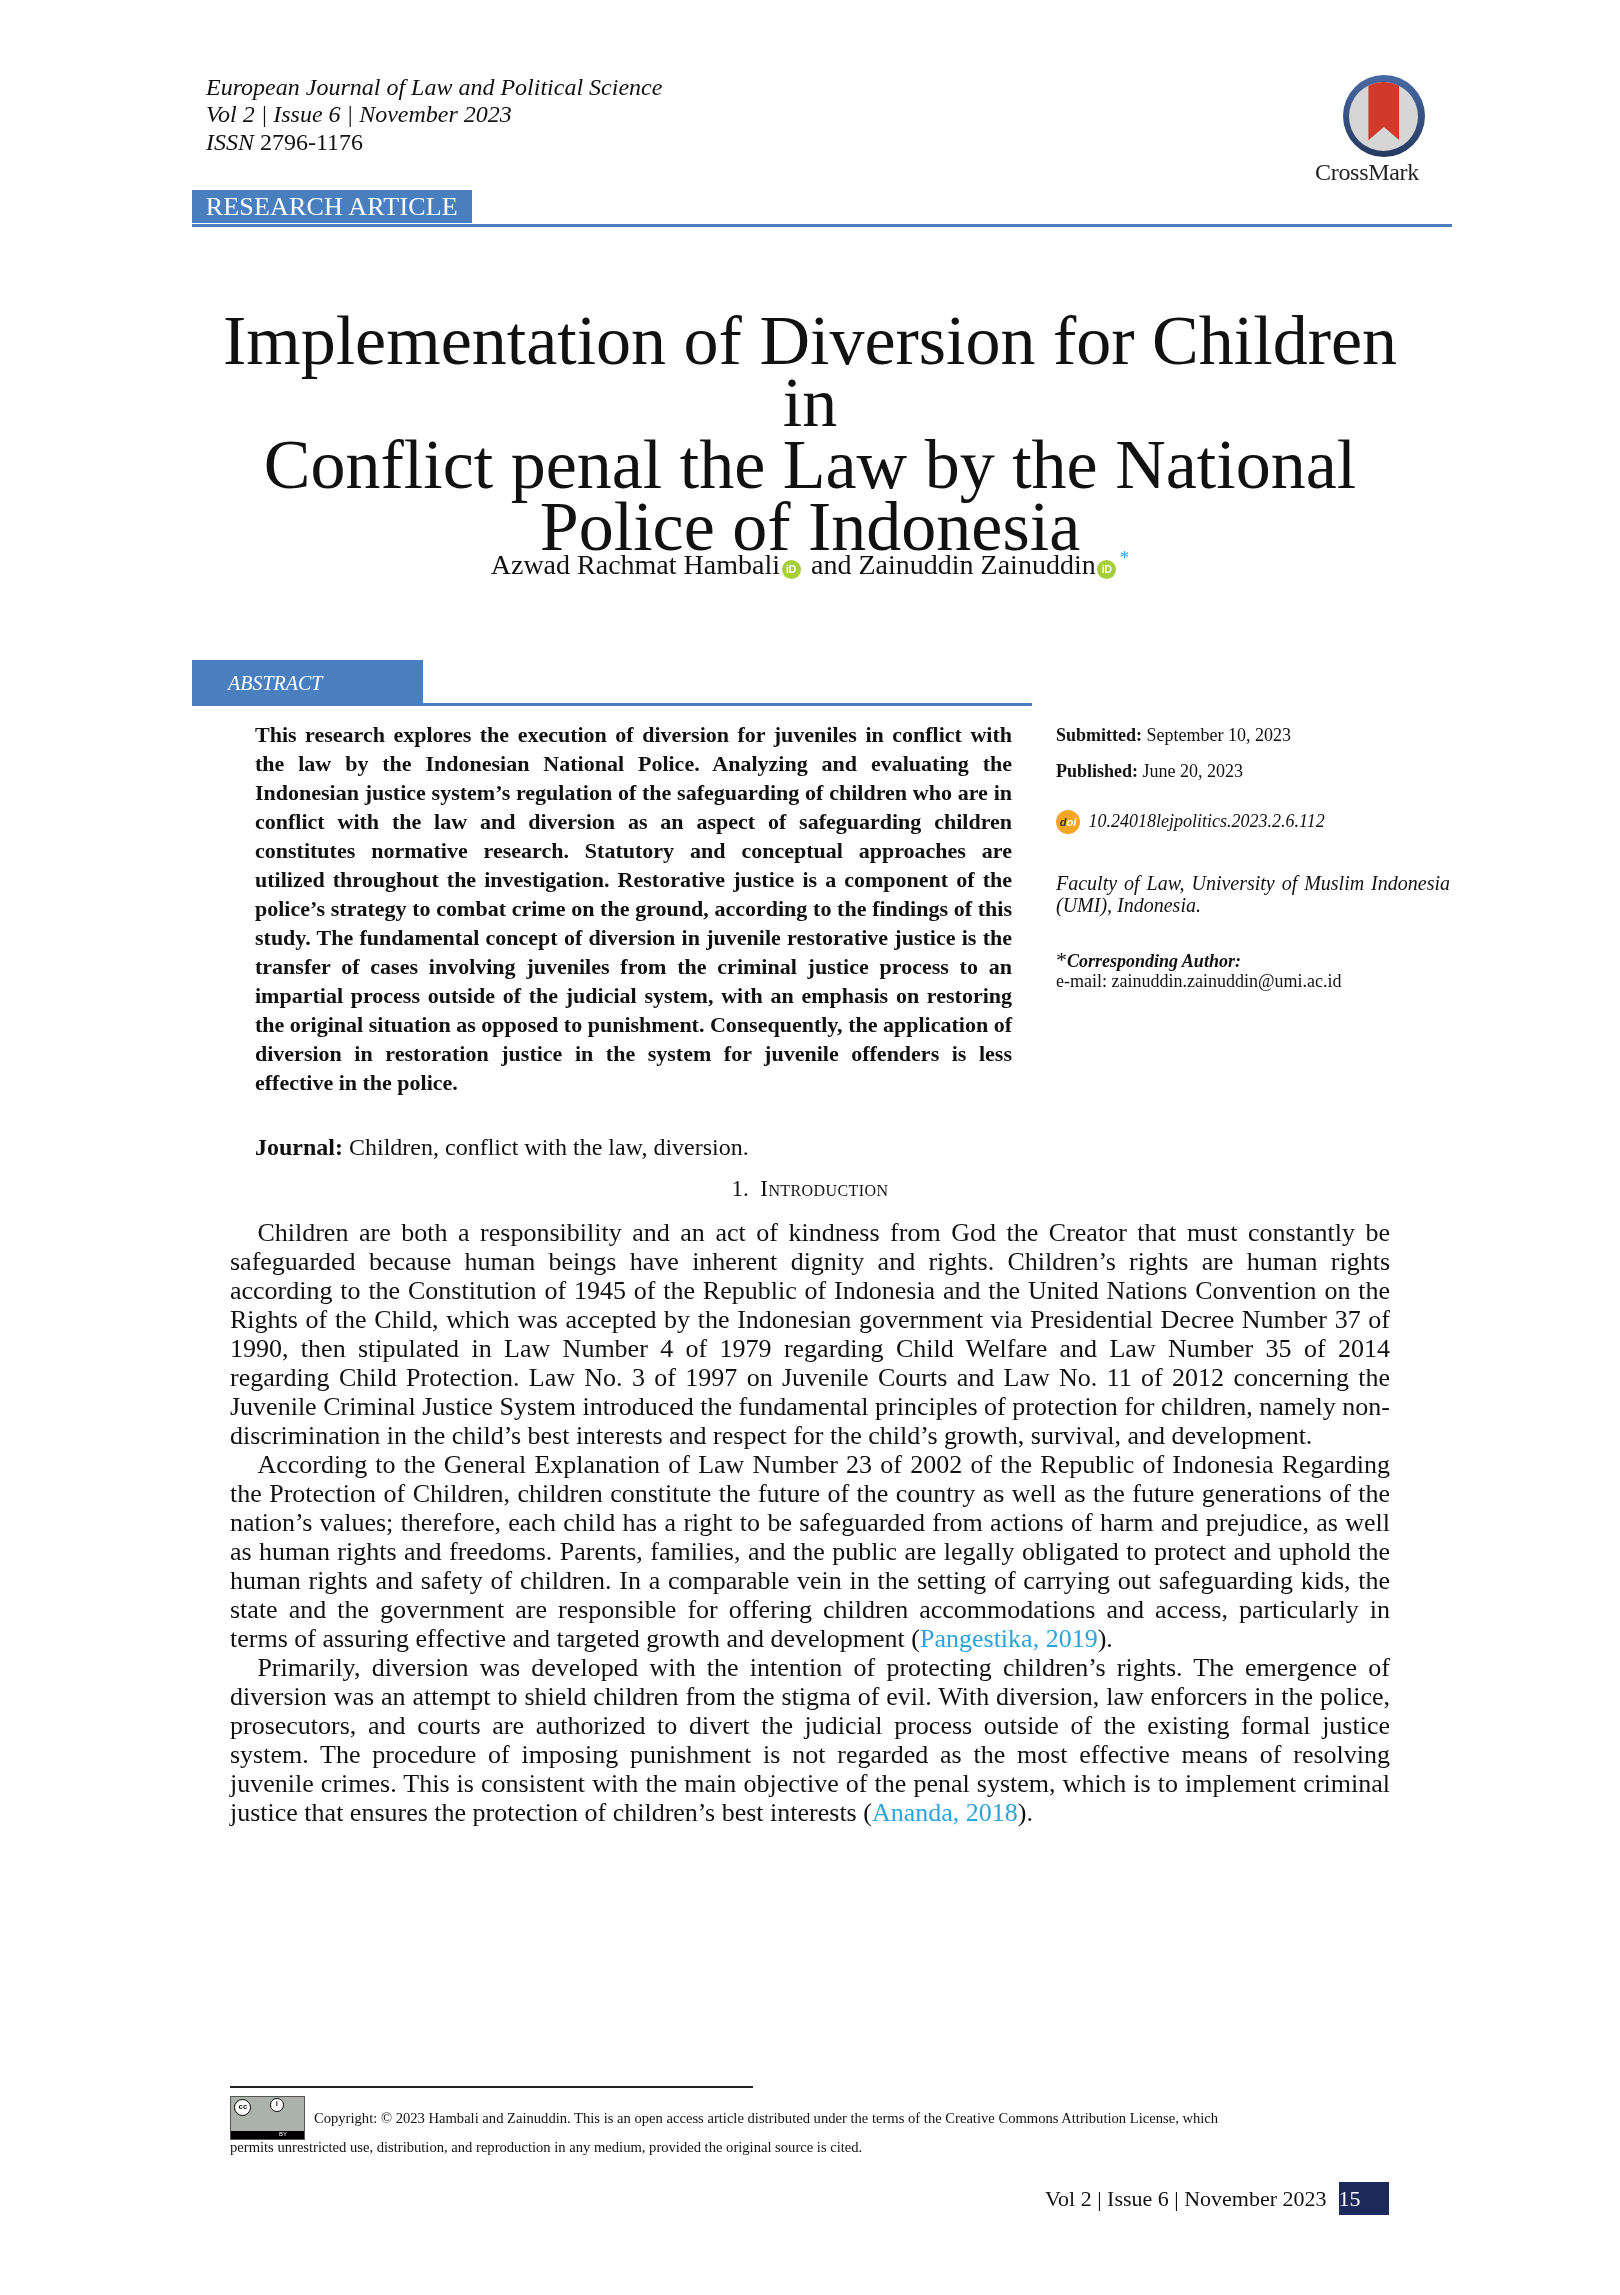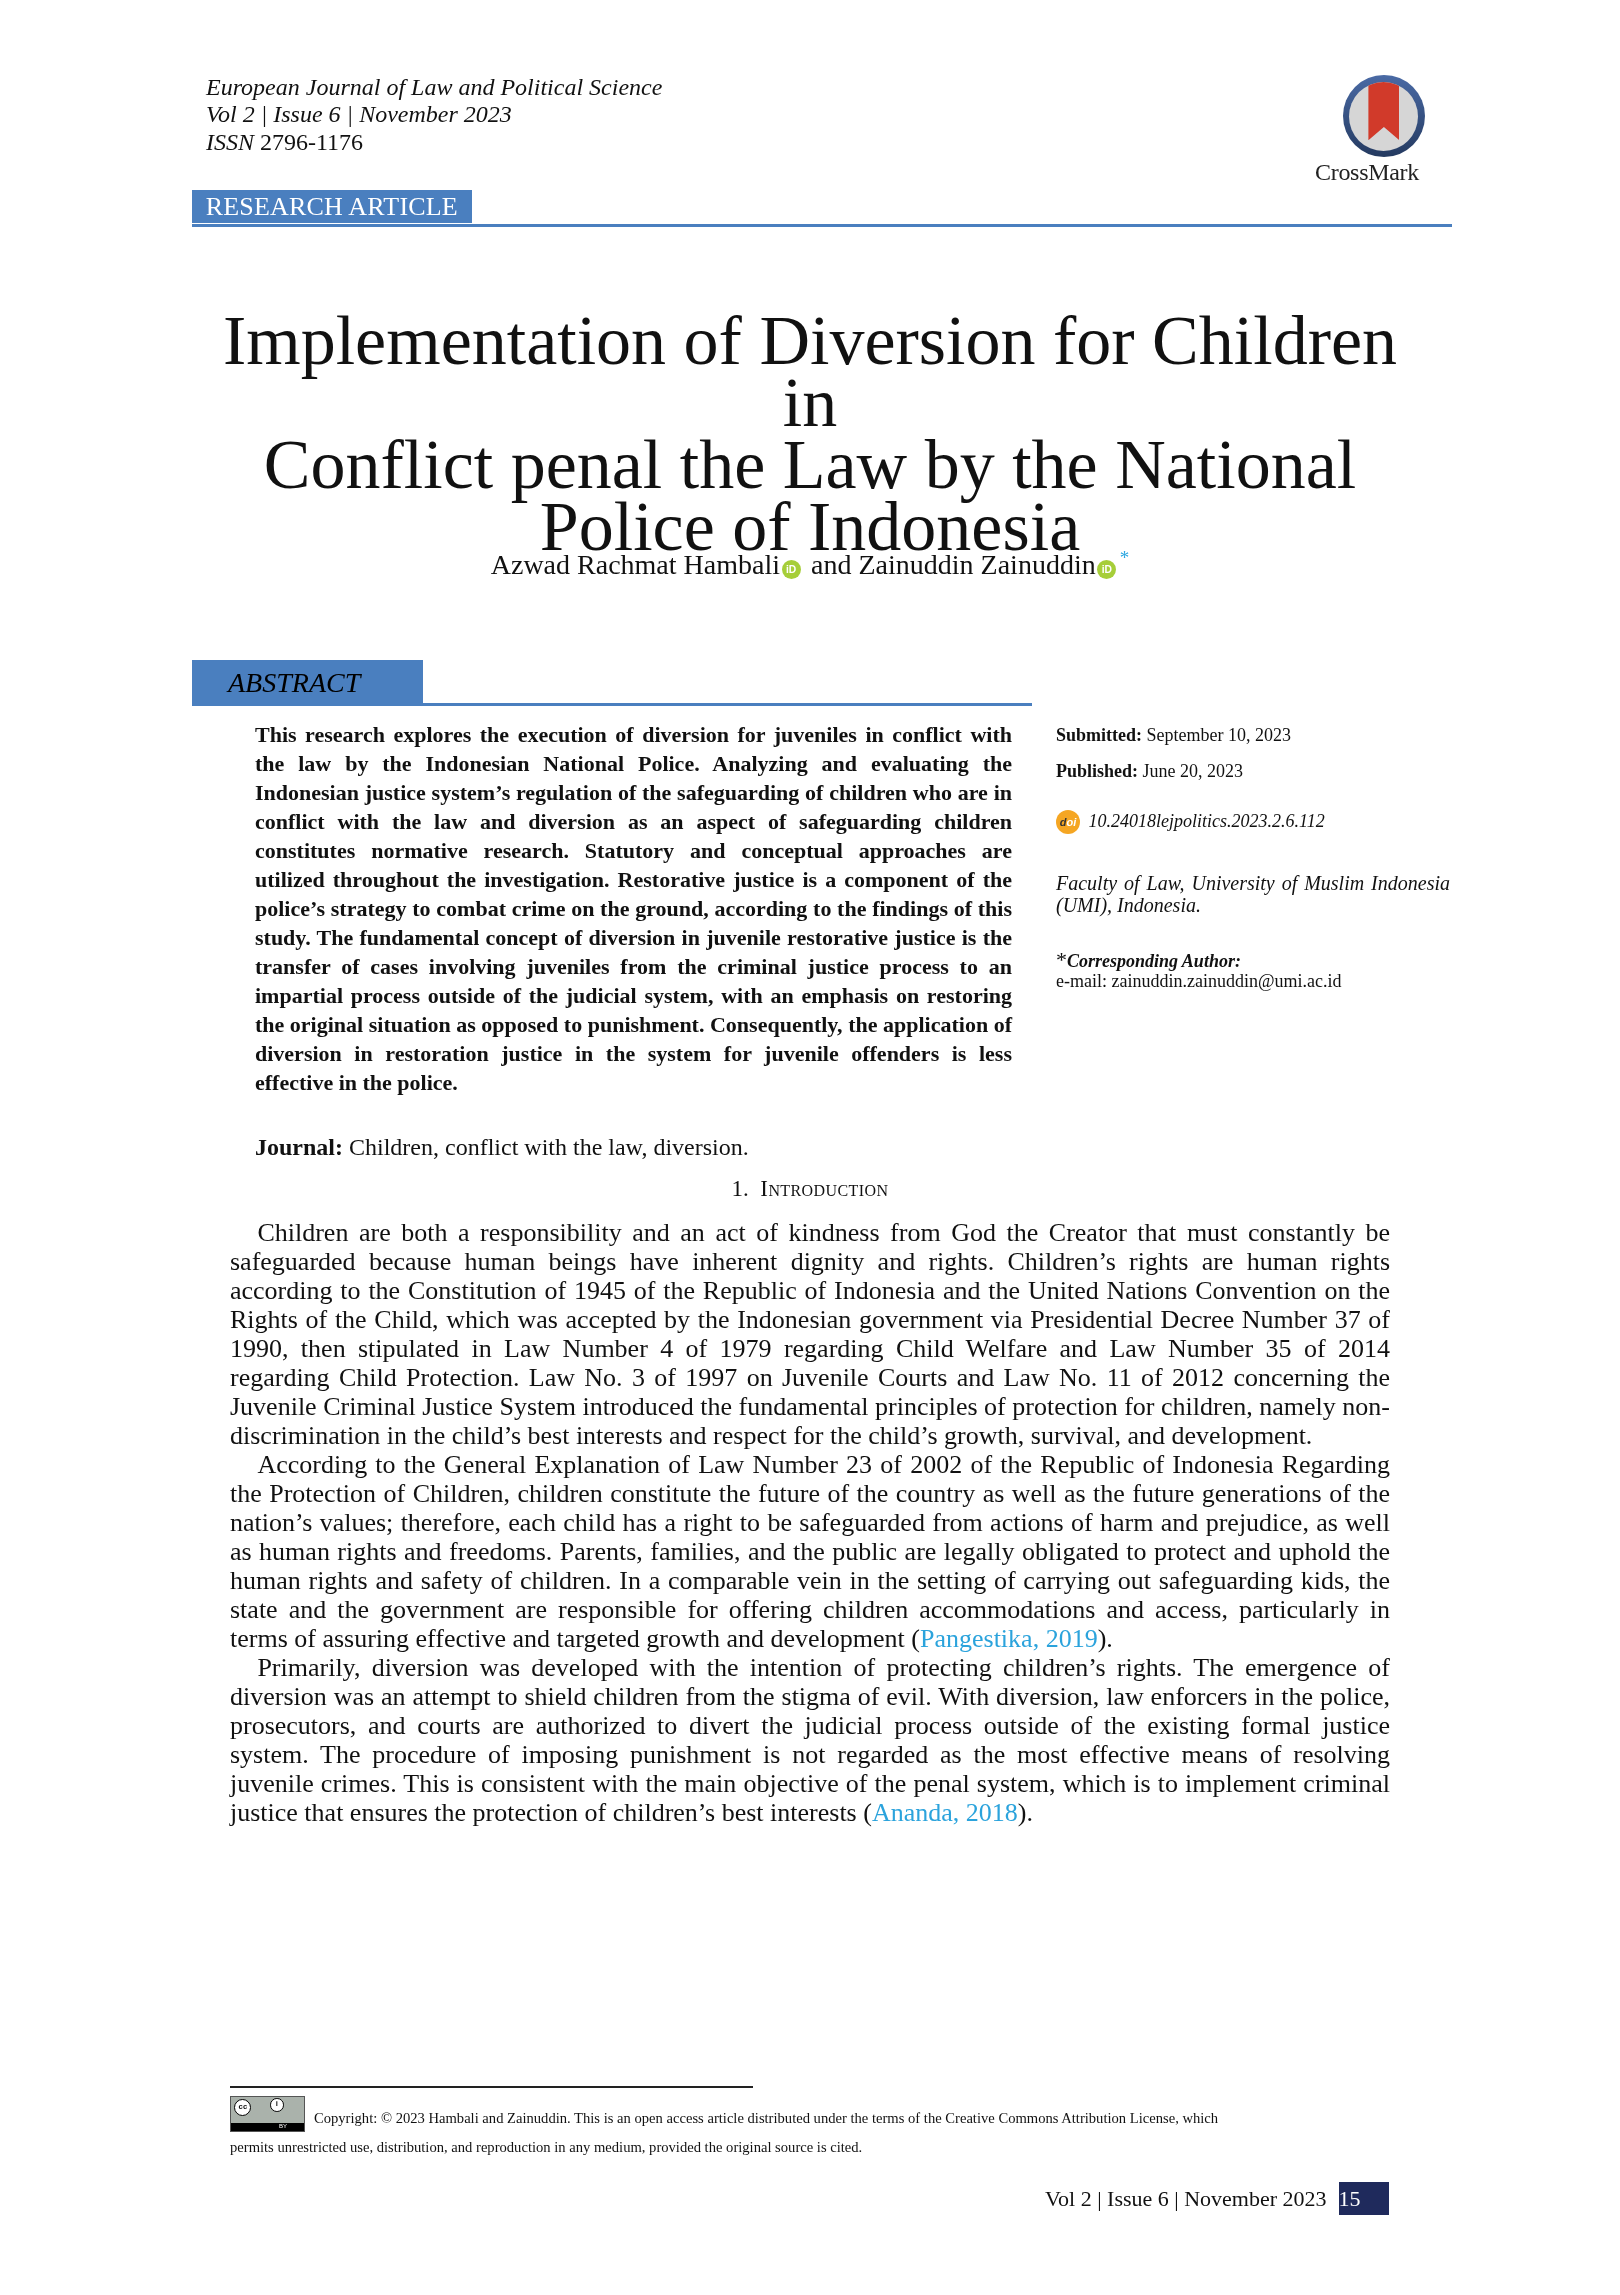--- a/index.html
+++ b/index.html
@@ -17,21 +17,21 @@
   .research-label { left: 192px; top: 190px; height: 33px; background: #4a7fbf; color: #fff; font-size: 26px; line-height: 34px; padding: 0 13.7px 0 13.7px; letter-spacing: 0.2px; }
   .research-line { left: 192px; top: 224px; width: 1260px; height: 2.6px; background: #4a7fbf; }
 
   
   .title { left: 206px; top: 310px; width: 1208px; text-align: center; font-size: 70px; line-height: 62px; color: #111; }
   .authors { left: 206px; top: 547px; width: 1208px; text-align: center; font-size: 28px; color: #111; }
   .orcid { display: inline-block; width: 19px; height: 19px; border-radius: 50%; background: #a6ce39; color: #fff; font-family: "Liberation Sans", sans-serif; font-size: 10.3px; font-weight: bold; line-height: 19px; text-align: center; vertical-align: 1.7px; margin: 0 3.4px 0 1.7px; }
   .star { color: #2aa6e0; font-size: 19px; vertical-align: 10.3px; }
 
   
-  .abstract-label { left: 192px; top: 660px; width: 231px; height: 45px; background: #4a7fbf; color: #000000; font-style: italic; font-size: 28px; line-height: 46px; padding-left: 36px; box-sizing: border-box; }
+  .abstract-label { left: 192px; top: 660px; width: 231px; height: 45px; background: #4a7fbf; color: #ffffff; font-style: italic; font-size: 20px; line-height: 46px; padding-left: 36px; box-sizing: border-box; }
   .abstract-line { left: 192px; top: 703px; width: 840px; height: 2.6px; background: #4a7fbf; }
 
   .abstract-body { left: 255px; top: 720px; width: 757px; font-size: 22px; line-height: 29px; font-weight: bold; text-align: justify; color: #111; }
   .keywords { left: 255px; top: 1134px; font-size: 24px; color: #111; }
   .keywords b { font-weight: bold; }
 
   
   .side { left: 1056px; top: 725px; width: 394px; font-size: 18px; color: #111; }
   .side .row { margin-bottom: 15.4px; }
   .side .doi-row { margin-top: 27.4px; display: flex; align-items: center; font-style: italic; }
@@ -44,21 +44,21 @@
 
   
   .intro-heading { left: 206px; top: 1176px; width: 1208px; text-align: center; font-size: 23px; color: #111; }
   .intro-heading .sc { font-variant: small-caps; letter-spacing: 0.4px; }
   .body-text { left: 230px; top: 1218px; width: 1160px; font-size: 26px; line-height: 29px; text-align: justify; color: #111; }
   .body-text p { margin: 0; text-indent: 27.4px; }
   .cite { color: #2ba3dc; }
 
   
   .footnote-rule { left: 230px; top: 2086px; width: 523px; height: 1.7px; background: #222; }
-  .cc-badge { left: 230px; top: 2096px; width: 75px; height: 36px; background: #aab2ab; border: 0.9px solid #555; box-sizing: border-box; }
+  .cc-badge { left: 230px; top: 2096px; width: 75px; height: 44px; background: #aab2ab; border: 0.9px solid #555; box-sizing: border-box; }
   .cc-badge .bar { position: absolute; left: 0; bottom: 0; width: 100%; height: 7.7px; background: #000; color: #fff; font-family: "Liberation Sans", sans-serif; font-size: 6px; line-height: 7.7px; text-align: right; padding-right: 17px; box-sizing: border-box; }
   .cc-badge .c1 { position: absolute; left: 3.4px; top: 1.7px; width: 17px; height: 17px; border-radius: 50%; border: 1.7px solid #000; background: #fff; box-sizing: border-box; font-family: "Liberation Sans", sans-serif; font-size: 7.7px; font-weight: bold; line-height: 13.7px; text-align: center; }
   .cc-badge .c2 { position: absolute; left: 39px; top: 0.9px; width: 13.7px; height: 13.7px; border-radius: 50%; border: 1.7px solid #000; background: #fff; box-sizing: border-box; font-family: "Liberation Sans", sans-serif; font-size: 7.7px; font-weight: bold; line-height: 10.3px; text-align: center; }
   .copyright { left: 230px; top: 2104px; width: 1165px; font-size: 14.6px; line-height: 29px; color: #111; }
   .copyright .first { padding-left: 84px; }
 
   .page-footer { left: 1045px; top: 2182px; font-size: 22px; color: #111; display: flex; align-items: center; }
   .page-num { margin-left: 12px; background: #1f2a5c; color: #fff; width: 50px; height: 33px; line-height: 33px; text-align: left; font-size: 22px; }
 </style>
 </head>

